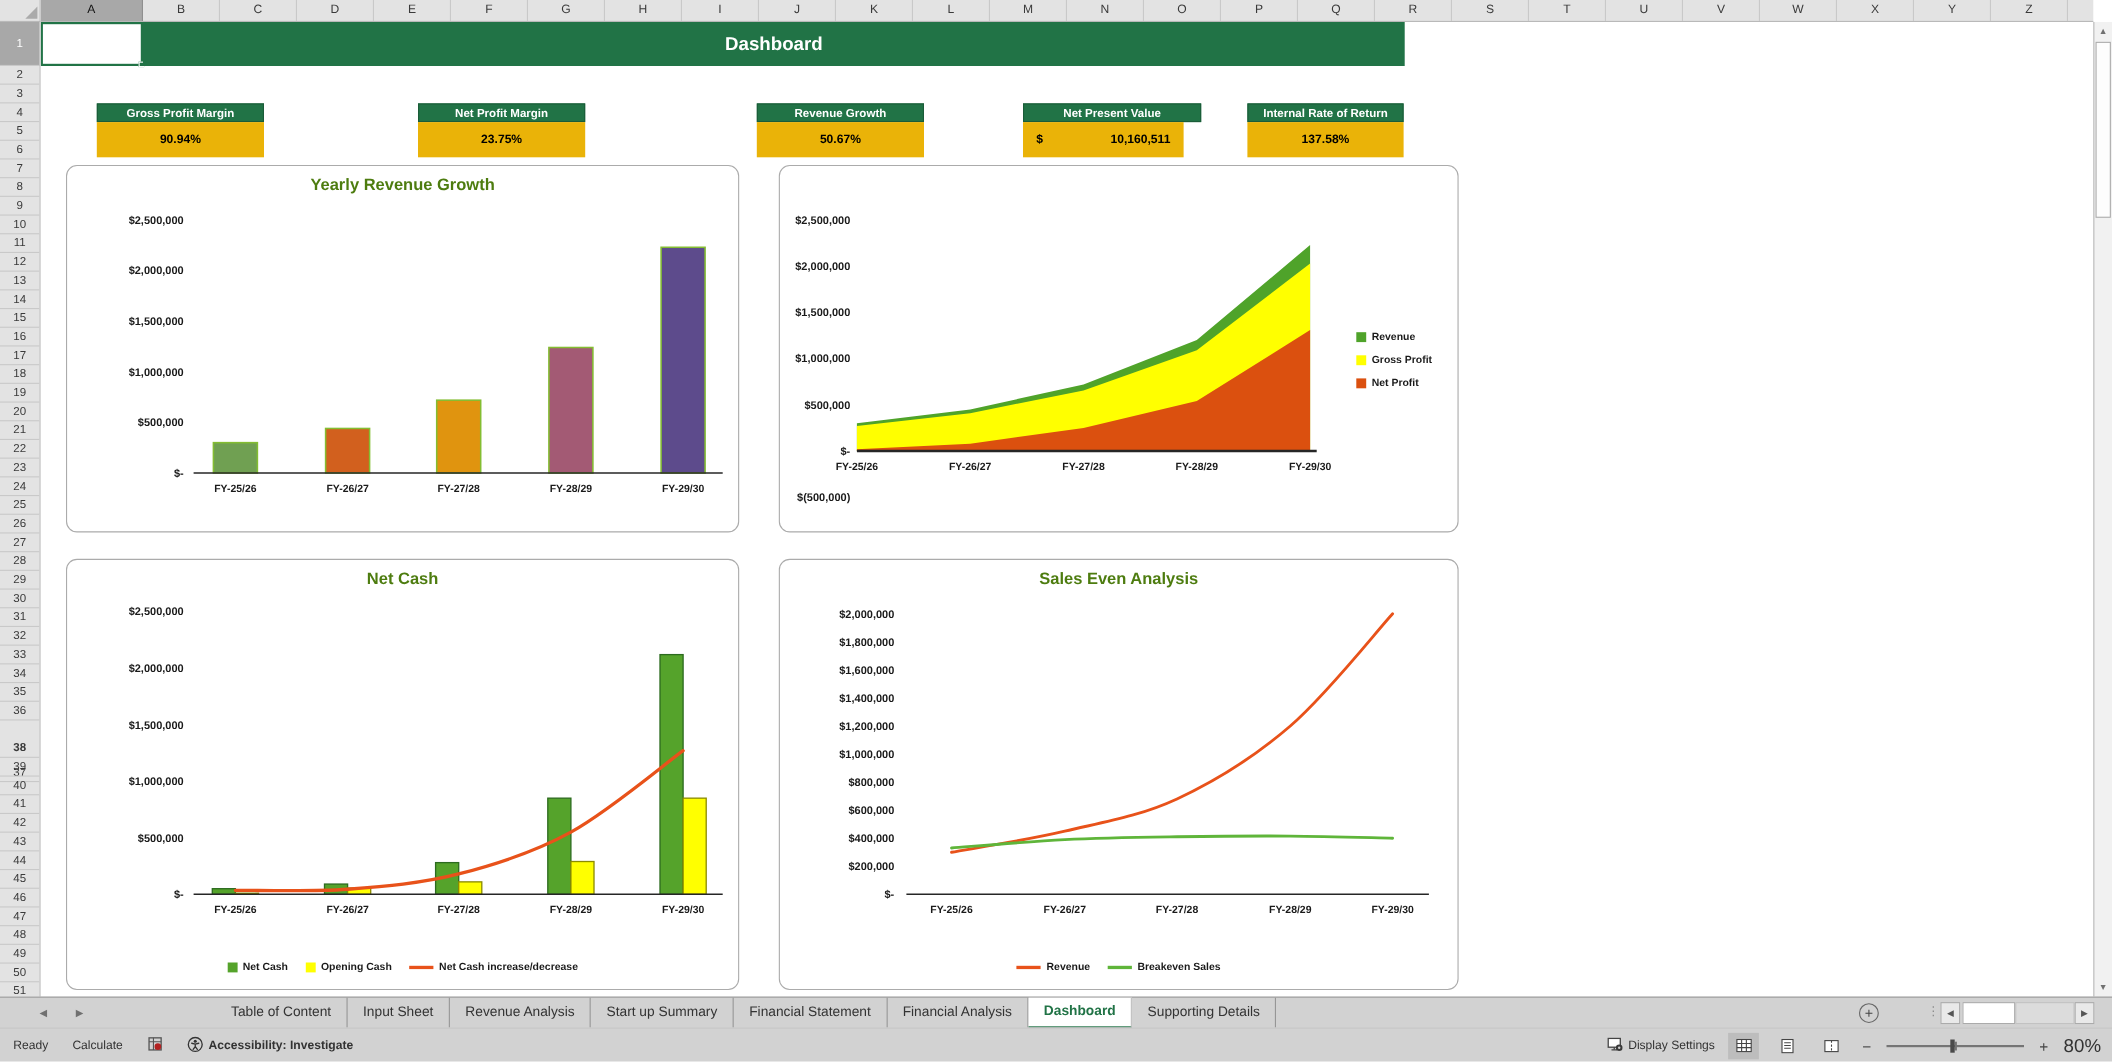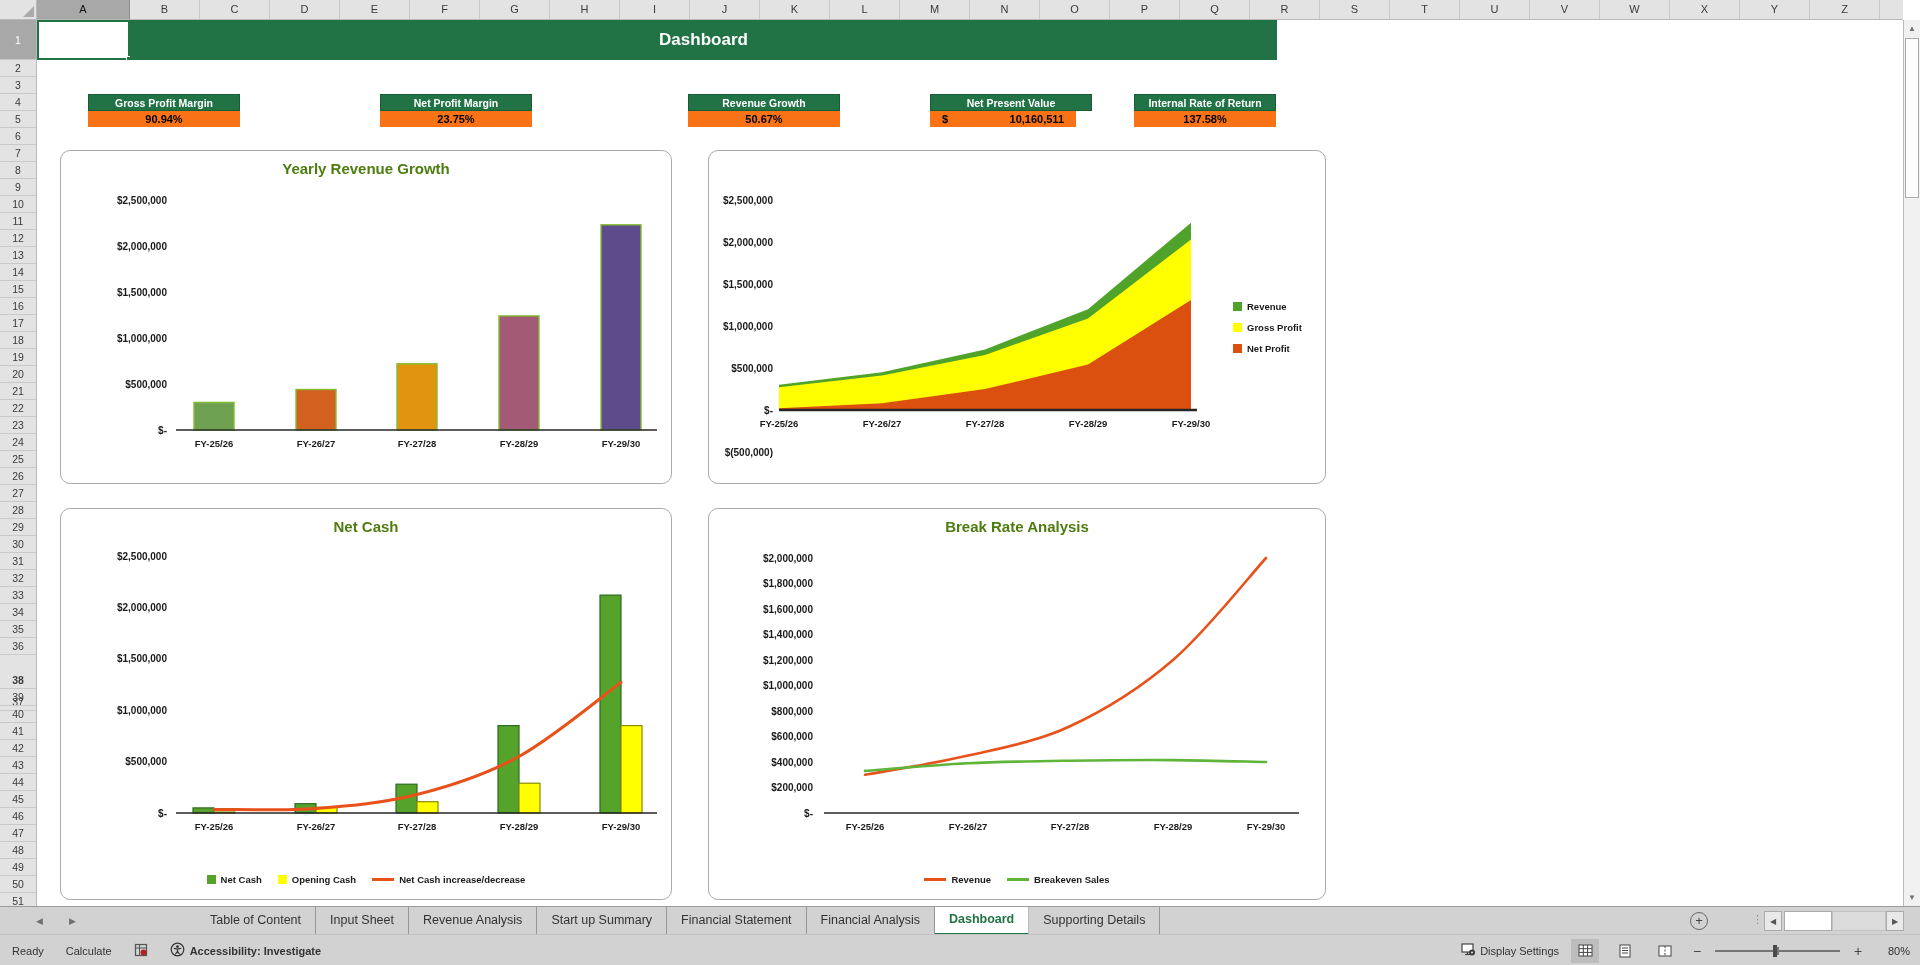--- a/index.html
+++ b/index.html
@@ -25,21 +25,21 @@
 
   
   .gridarea { position:absolute; left:37px; top:20px; width:1866px; height:886px; background:#FFF; overflow:hidden; }
   .a1 { position:absolute; left:0; top:0; width:93px; height:40px; background:#FFF; border:2px solid #217346; }
   .fill-handle { position:absolute; right:-3px; bottom:-3px; width:5px; height:5px; background:#217346; border:1px solid #fff; }
   .banner { position:absolute; left:93px; top:0; width:1147px; height:40px; background:#217346;
             color:#FFF; font-weight:bold; font-size:17px; display:flex; align-items:center; justify-content:center; }
 
   .kpi-label { position:absolute; height:17px; background:#217346; border:1px solid #1A5C38; color:#FFF;
                font-size:10.5px; font-weight:bold; display:flex; align-items:center; justify-content:center; }
-  .kpi-value { position:absolute; height:16px; background:#f97316; color:#000; font-size:11px; font-weight:bold;
+  .kpi-value { position:absolute; height:32px; background:#eab308; color:#000; font-size:11px; font-weight:bold;
                display:flex; align-items:center; justify-content:center; }
   .kpi-value.money { justify-content:space-between; padding:0 12px; }
 
   .chart-card { position:absolute; background:#FFF; border:1.3px solid #ABABAB; border-radius:10px; }
   .chart-title { position:absolute; left:0; right:0; top:9px; text-align:center;
                  font-size:15px; font-weight:bold; color:#4d7c0f; }
   .chart-card svg { position:absolute; left:0; top:0; }
   .legend-right { position:absolute; display:flex; flex-direction:column; gap:10px; }
   .legend-bottom { position:absolute; left:0; right:0; display:flex; justify-content:center; gap:16px; }
   .legend-item { display:flex; align-items:center; gap:5px; font-size:9.5px; font-weight:600; color:#1A1A1A; white-space:nowrap; }
@@ -74,21 +74,21 @@
   .sb-left { position:absolute; left:12px; top:0; height:31px; display:flex; align-items:center; gap:22px; }
   .sb-right { position:absolute; right:10px; top:0; height:31px; display:flex; align-items:center; gap:12px; }
   .sb-bold { font-weight:bold; }
   .view-btn { width:28px; height:24px; display:flex; align-items:center; justify-content:center; }
   .view-btn.active { background:#BDBDBD; }
   .zoom-slider { position:relative; width:125px; height:14px; }
   .zs-track { position:absolute; left:0; right:0; top:6.5px; height:1.5px; background:#757575; }
   .zs-mid { position:absolute; left:62px; top:3px; width:1.5px; height:8px; background:#757575; }
   .zs-thumb { position:absolute; left:58px; top:1px; width:4px; height:12px; background:#4A4A4A; }
   .zoom-pm { font-size:14px; color:#444; width:12px; text-align:center; }
-  .zoom-pct { width:34px; text-align:right; font-size:11px; }
+  .zoom-pct { width:34px; text-align:center; font-size:17px; }
 </style>
 </head>
 <body>
 
 <div class="root">
 
   <div class="corner">
     <div class="corner-tri"></div>
   </div>
   <div class="colheaders" id="colheaders">
@@ -288,21 +288,21 @@
               <span class="sw-square" style="background:#FFFF00"></span>
               <span>Opening Cash</span>
             </span>
             <span class="legend-item">
               <span class="sw-line" style="background:#E8521A"></span>
               <span>Net Cash increase/decrease</span>
             </span>
           </div>
         </div>
         <div class="chart-card" style="left: 671px; top: 488px; width: 618px; height: 392px;">
-          <div class="chart-title">Break Rate Analysis</div>
+          <div class="chart-title">Sales Even Analysis</div>
           <svg width="618" height="392" viewBox="0 0 618 392">
             <text x="104" y="52.5" text-anchor="end" font-size="10" font-weight="700" fill="#1A1A1A">$2,000,000</text>
             <text x="104" y="78.0" text-anchor="end" font-size="10" font-weight="700" fill="#1A1A1A">$1,800,000</text>
             <text x="104" y="103.5" text-anchor="end" font-size="10" font-weight="700" fill="#1A1A1A">$1,600,000</text>
             <text x="104" y="129.0" text-anchor="end" font-size="10" font-weight="700" fill="#1A1A1A">$1,400,000</text>
             <text x="104" y="154.5" text-anchor="end" font-size="10" font-weight="700" fill="#1A1A1A">$1,200,000</text>
             <text x="104" y="180.0" text-anchor="end" font-size="10" font-weight="700" fill="#1A1A1A">$1,000,000</text>
             <text x="104" y="205.5" text-anchor="end" font-size="10" font-weight="700" fill="#1A1A1A">$800,000</text>
             <text x="104" y="231.0" text-anchor="end" font-size="10" font-weight="700" fill="#1A1A1A">$600,000</text>
             <text x="104" y="256.5" text-anchor="end" font-size="10" font-weight="700" fill="#1A1A1A">$400,000</text>

